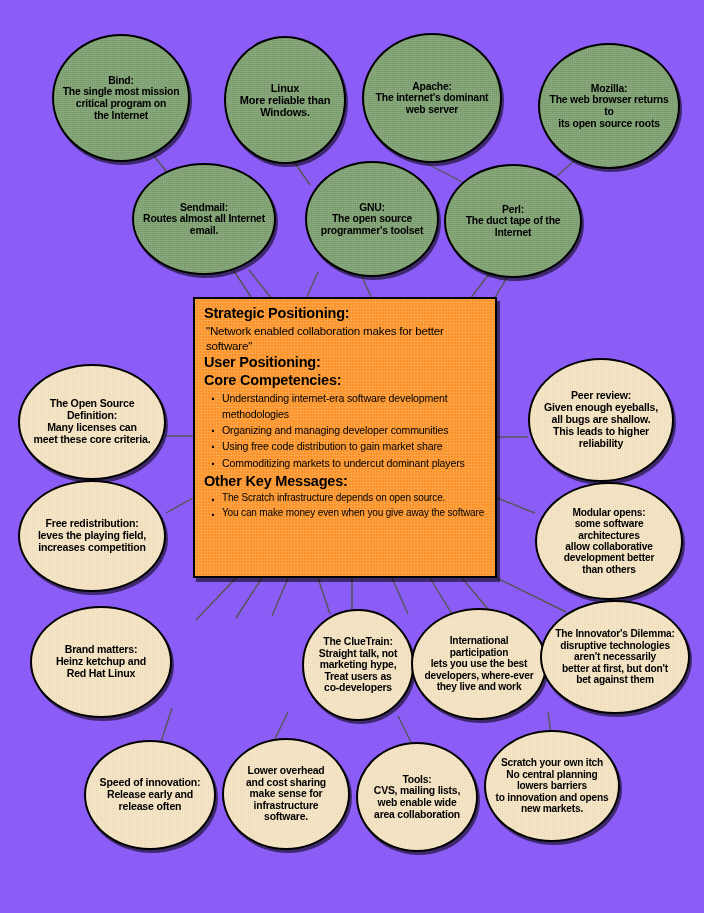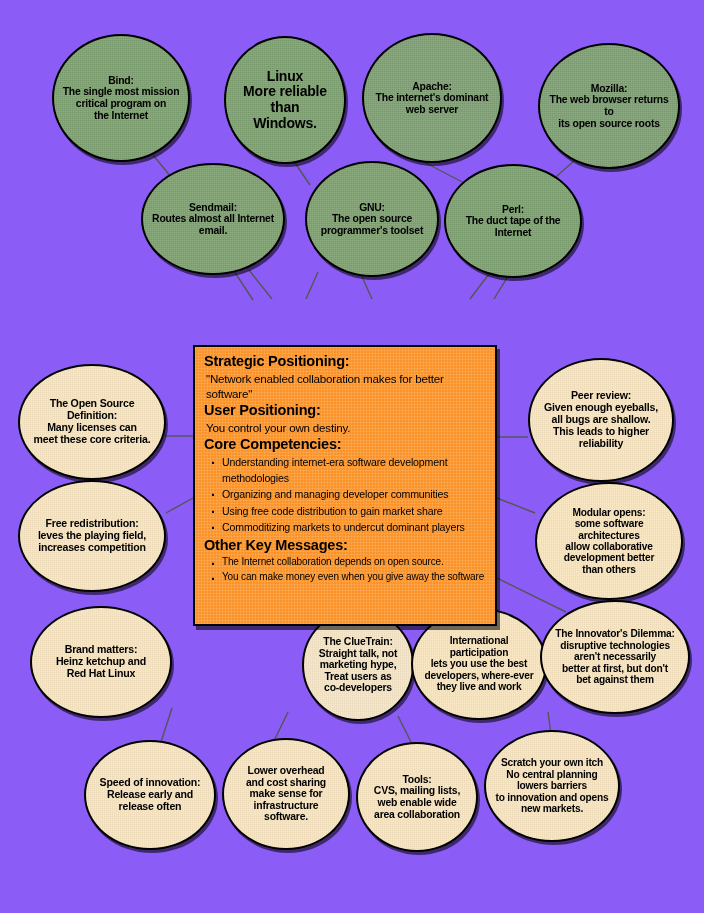--- a/index.html
+++ b/index.html
@@ -64,21 +64,20 @@
     z-index:4;
     box-sizing:border-box;
     border:2px solid #000000;
     background:#fb9328;
     background-image:
       repeating-linear-gradient(0deg, rgba(255,255,255,0.12) 0 1px, rgba(0,0,0,0) 1px 3px),
       repeating-linear-gradient(90deg, rgba(255,255,255,0.10) 0 1px, rgba(0,0,0,0) 1px 3px);
     box-shadow:3px 4px 0 rgba(0,0,0,0.55);
     padding:6px 9px 5px 9px;
     color:#000000;
-    margin-top:48px;
   }
   #panel h3{
     margin:0;
     font-size:14.5px;
     font-weight:bold;
     line-height:1.22;
     letter-spacing:-0.2px;
   }
   #panel .sub{
     margin:0 0 1px 2px;
@@ -150,69 +149,68 @@
     </g>
   </svg>
 
   <div class="node green" style="left:52px;top:34px;width:138px;height:128px;font-size:10.4px;">
     <span class="txt">Bind:
 The single most mission
 critical program on
 the Internet</span>
   </div>
 
-  <div class="node green" style="left:224px;top:36px;width:122px;height:128px;font-size:14px;">
+  <div class="node green" style="left:224px;top:36px;width:122px;height:128px;font-size:11px;">
     <span class="txt">Linux
 More reliable than
 Windows.</span>
   </div>
 
   <div class="node green" style="left:362px;top:33px;width:140px;height:130px;font-size:10.4px;">
     <span class="txt">Apache:
 The internet's dominant
 web server</span>
   </div>
 
   <div class="node green" style="left:538px;top:43px;width:142px;height:126px;font-size:10.4px;">
     <span class="txt">Mozilla:
 The web browser returns to
 its open source roots</span>
   </div>
 
-  <div class="node green" style="left:141px;top:163px;width:144px;height:112px;font-size:10.4px;">
+  <div class="node green" style="left:132px;top:163px;width:144px;height:112px;font-size:10.4px;">
     <span class="txt">Sendmail:
 Routes almost all Internet email.</span>
   </div>
 
   <div class="node green" style="left:305px;top:161px;width:134px;height:116px;font-size:10.4px;">
     <span class="txt">GNU:
 The open source
 programmer's toolset</span>
   </div>
 
   <div class="node green" style="left:444px;top:164px;width:138px;height:114px;font-size:10.4px;">
     <span class="txt">Perl:
 The duct tape of the Internet</span>
   </div>
 
   <div id="panel" style="left:193px;top:297px;width:304px;height:281px;">
     <h3>Strategic Positioning:</h3>
     <p class="sub">"Network enabled collaboration makes for better software"</p>
     <h3>User Positioning:</h3>
-    <p class="sub">You control your own destiny.</p>
     <h3>Core Competencies:</h3>
     <ul>
       <li>Understanding internet-era software development methodologies</li>
       <li>Organizing and managing developer communities</li>
       <li>Using free code distribution to gain market  share</li>
       <li>Commoditizing markets to undercut dominant players</li>
     </ul>
     <h3>Other Key Messages:</h3>
     <ul class="tight">
-      <li>The Internet collaboration depends on open source.</li>
+      <li>The Scratch infrastructure depends on open source.</li>
       <li>You can make money even when you give away the software</li>
     </ul>
   </div>
 
   <div class="node cream" style="left:18px;top:364px;width:148px;height:116px;font-size:10.6px;">
     <span class="txt">The Open Source
 Definition:
 Many licenses can
 meet these core criteria.</span>
   </div>

